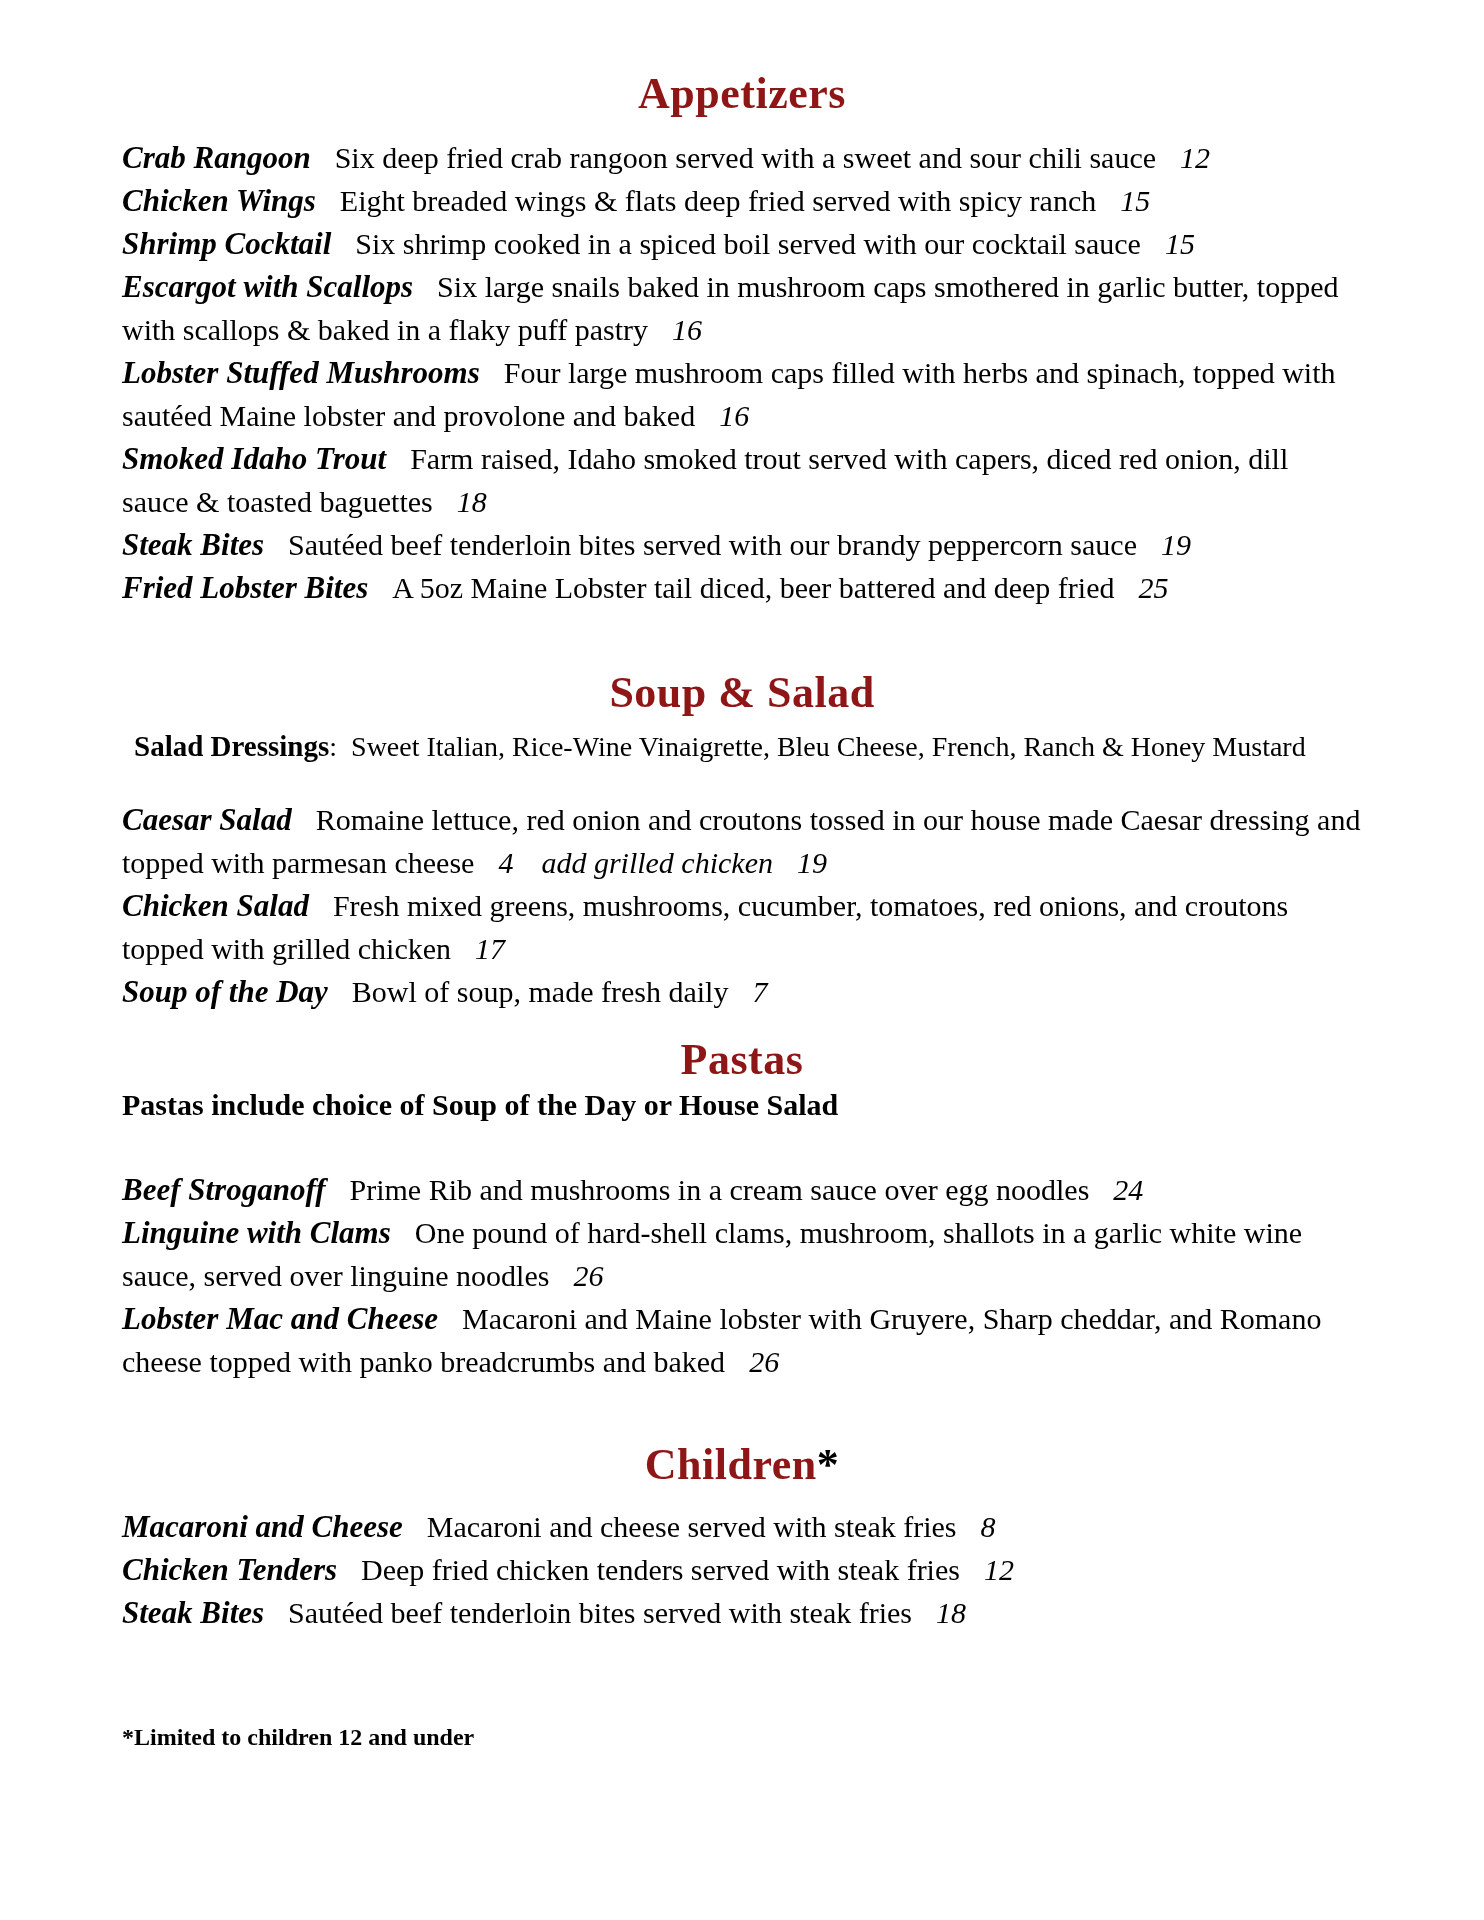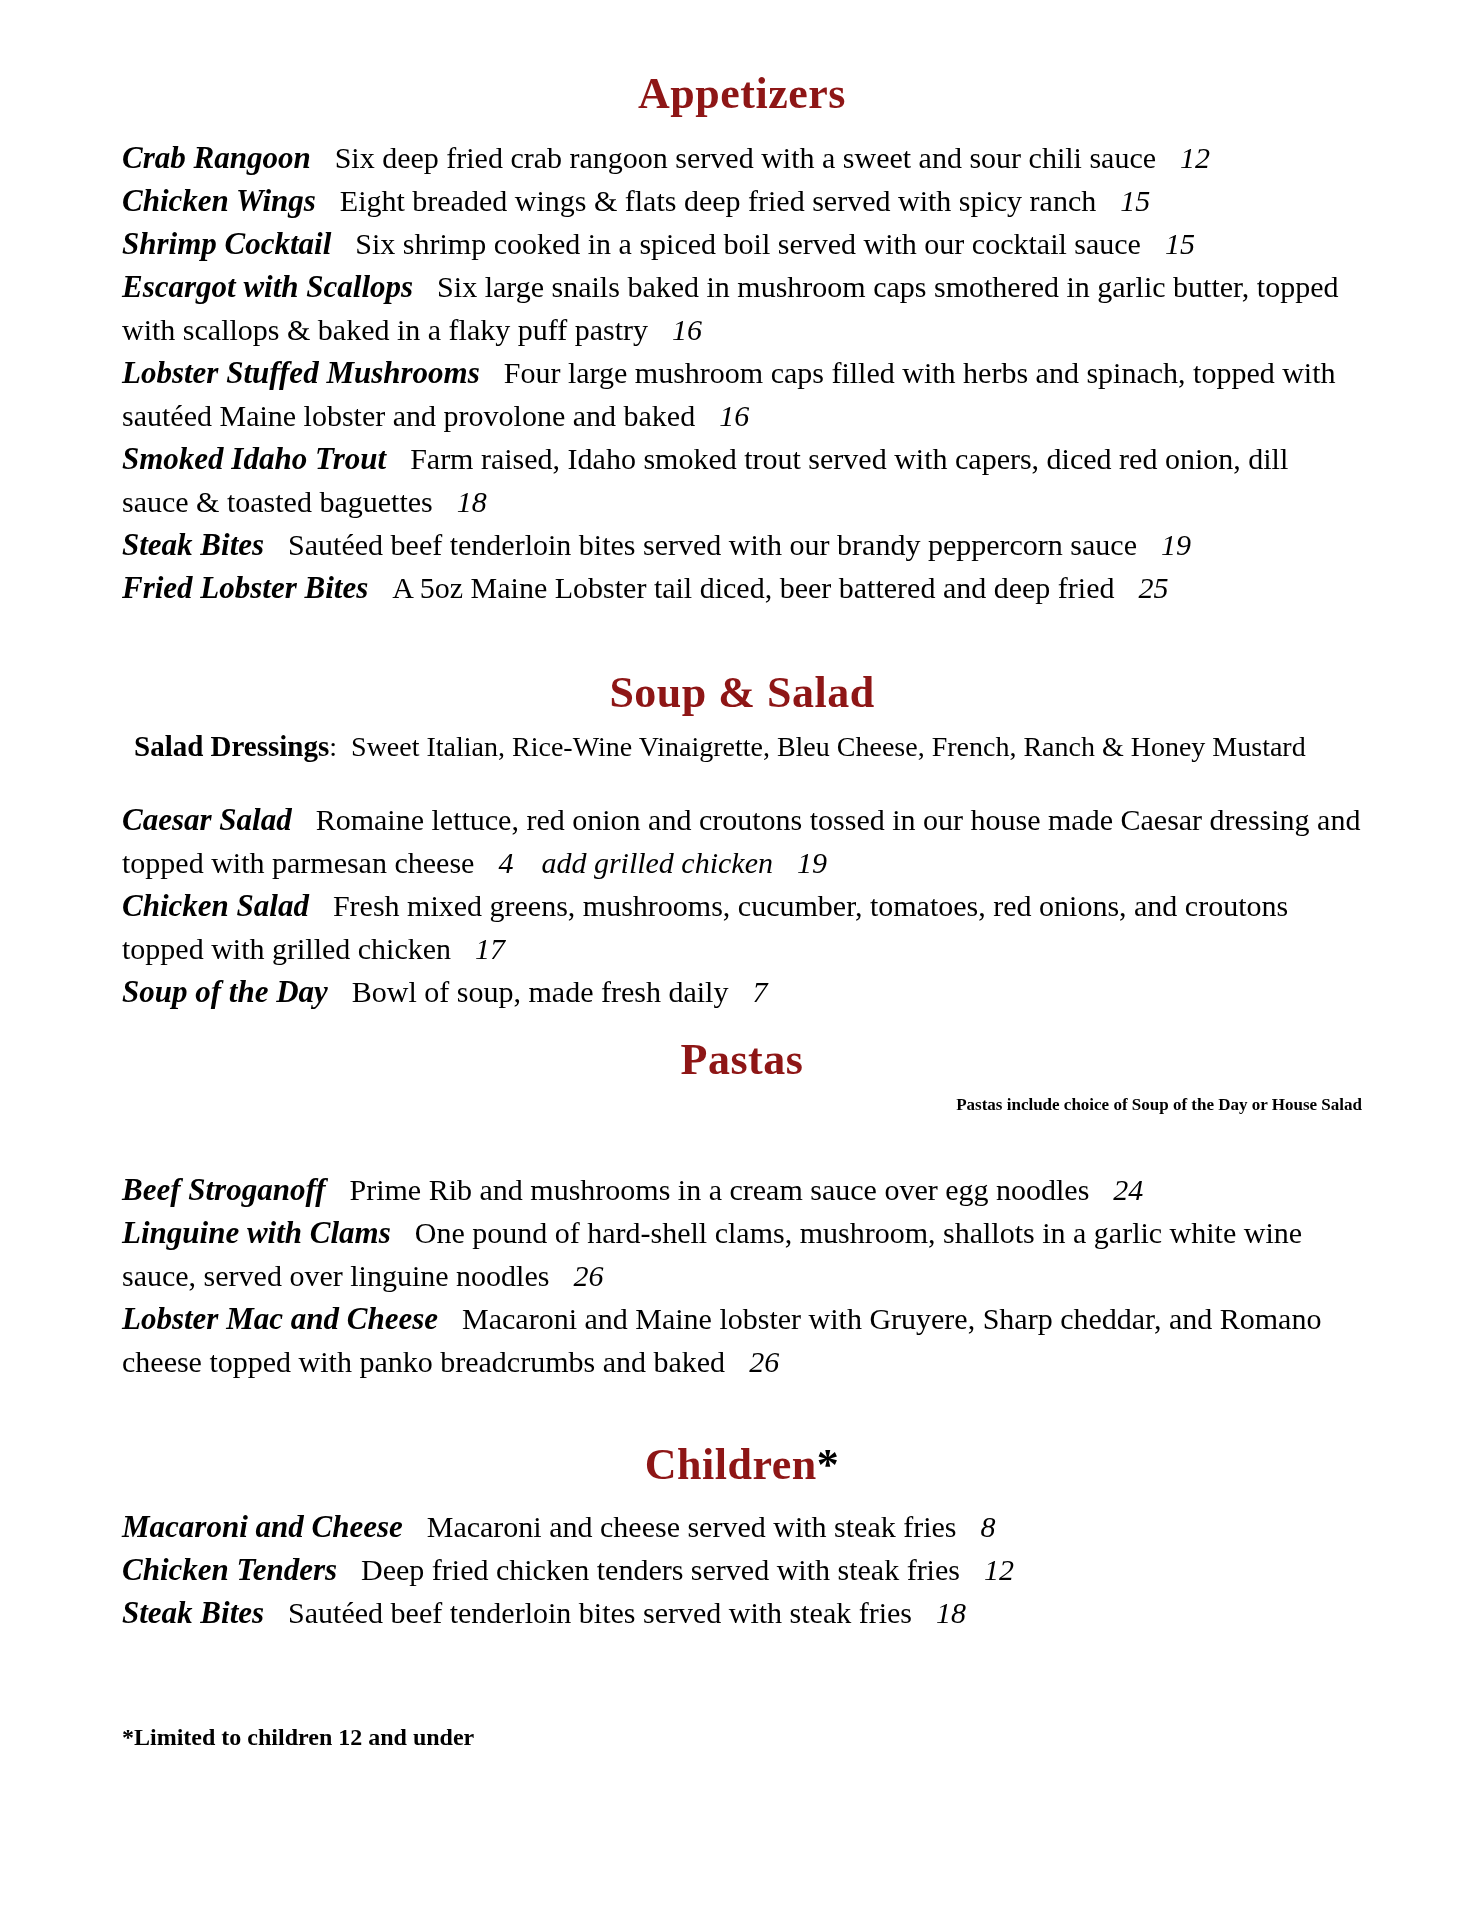--- a/index.html
+++ b/index.html
@@ -49,23 +49,23 @@
     font-style:italic;
     padding-left:28px;
   }
   .note {
     margin:0 0 32px 12px;
     font-size:28px;
     line-height:38px;
   }
   .note-label { font-weight:bold; font-size:29px; }
   .subtitle {
-    text-align:right;
+    text-align:left;
     font-weight:bold;
-    font-size:17px;
+    font-size:30px;
     line-height:34px;
     margin:4px 0 46px 0;
   }
   .footnote {
     text-align:left;
     font-weight:bold;
     font-size:24px;
     margin-top:90px;
   }
 </style>

